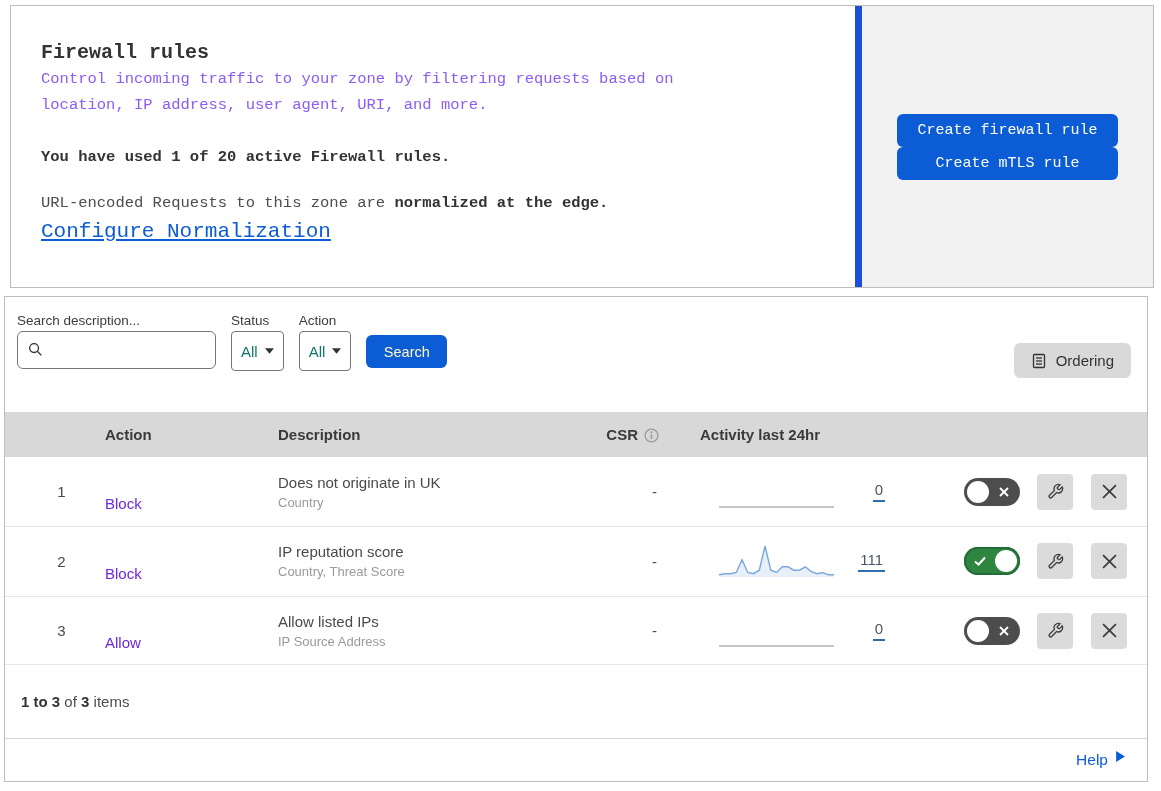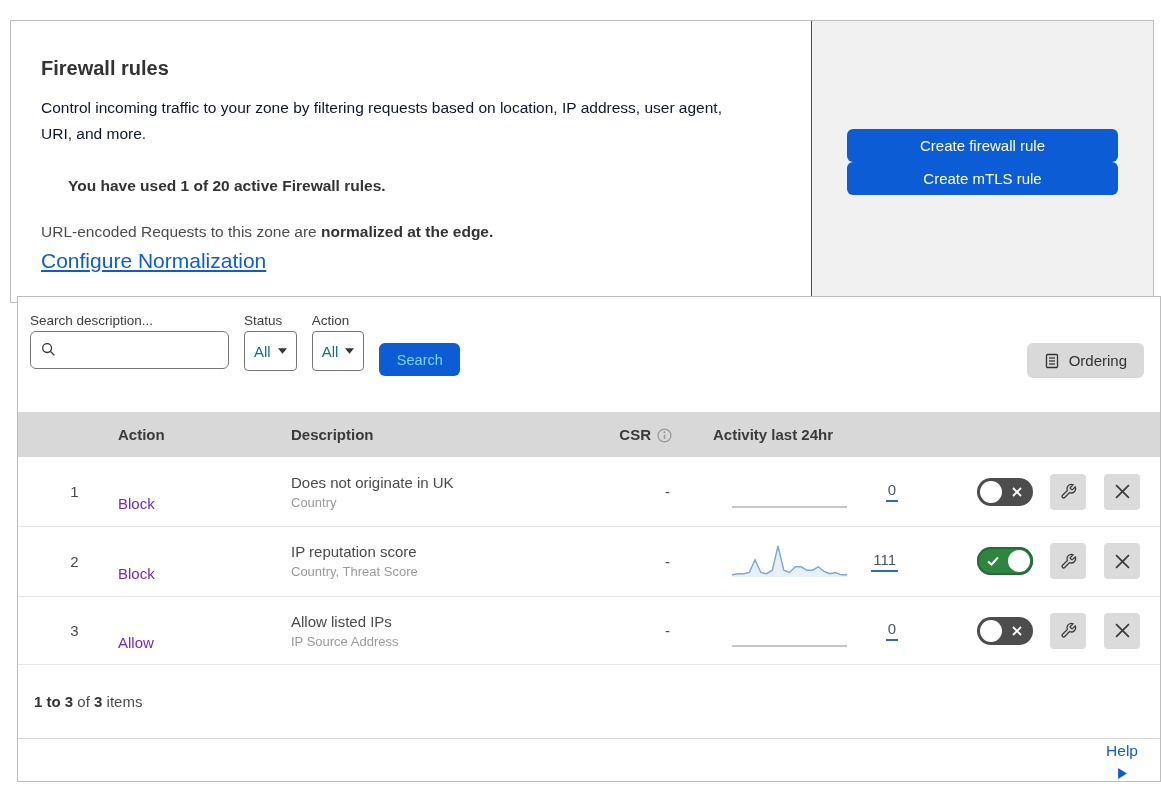--- a/index.html
+++ b/index.html
@@ -2,48 +2,48 @@
 <html><head>
 <meta charset="utf-8">
 <style>
   * { margin:0; padding:0; box-sizing:border-box; }
   html,body { background:#ffffff; }
   body { font-family:"Liberation Sans", sans-serif; color:#4a4a4a; }
   .page { position:relative; width:1161px; height:791px; background:#fff; }
 
   
   .card { border:1px solid #bdbdbd; background:#fff; }
-  .top-card { position:absolute; left:10px; top:20px; width:1144px; height:283px; display:flex; }
+  .top-card { position:absolute; left:10px; top:5px; width:1144px; height:283px; display:flex;font-family:Liberation Mono, monospace; }
   .intro { flex:1; padding:34px 40px 0 30px; }
   .intro-title { font-size:20px; font-weight:600; color:#333; line-height:26px; }
-  .intro-desc { margin-top:14px; font-size:15.5px; line-height:26px; color:#0f172a; max-width:710px; }
-  .intro-usage { margin-top:28px; font-size:15.5px; font-weight:700; color:#333; line-height:22px;margin-left:27px; }
+  .intro-desc { font-size:15.5px; line-height:26px; color:#8b5cf6; max-width:710px; }
+  .intro-usage { margin-top:28px; font-size:15.5px; font-weight:700; color:#333; line-height:22px; }
   .intro-norm { margin-top:24px; font-size:15.5px; color:#4d4d4d; line-height:22px; }
   .intro-norm b { color:#333;text-align:center; }
   .intro-link { display:inline-block; margin-top:6px; font-size:21px; color:#0b5cd5; text-decoration:underline; cursor:pointer; }
-  .side-panel { width:342px; background:#f1f1f1; border-left:1px solid #1d4ed8;
+  .side-panel { width:298px; background:#f1f1f1; border-left:7px solid #1d4ed8;
                 display:flex; flex-direction:column; justify-content:center; gap:0; padding:0 35px; }
   .btn-primary { height:33px; width:100%; background:#0b5cd5; color:#fff; font-size:15px;
                  border:none; border-radius:6px; cursor:pointer; font-family:inherit; }
 
   
-  .main-card { position:absolute; left:17px; top:296px; width:1144px; height:486px; display:flex; flex-direction:column; }
+  .main-card { position:absolute; left:4px; top:296px; width:1144px; height:486px; display:flex; flex-direction:column; }
 
   
   .filter-bar { height:115px; display:flex; align-items:flex-start; padding:12px 16px 0 12px; gap:15px; }
   .fgroup { display:flex; flex-direction:column; }
   .flabel { font-size:13.5px; color:#3c3c3c; height:22px; display:flex; align-items:center; }
   .search-box { position:relative; width:199px; }
   .search-box input { width:199px; height:38px; border:1px solid #767676; border-radius:6px;
                       padding:0 10px 0 34px; font-size:15px; font-family:inherit; color:#333; outline:none; }
   .search-box .mag { position:absolute; left:11px; top:11px; }
   .select { height:40px; border:1px solid #767676; border-radius:4px; background:#fff;
             display:flex; align-items:center; justify-content:center; gap:7px;
             font-size:15px; color:#0f766e; cursor:pointer; padding:0 9px; }
-  .btn-search { margin-top:34px; width:81px; height:33px; background:#0b5cd5; color:#7dd3fc; font-size:14.5px;
+  .btn-search { margin-top:26px; width:81px; height:33px; background:#0b5cd5; color:#fef9c3; font-size:14.5px;
                 border:none; border-radius:6px; cursor:pointer; font-family:inherit; }
   .btn-ordering { margin-left:auto; margin-top:34px; height:35px; padding:0 17px; background:#d9d9d9;
                   border:none; border-radius:6px; display:flex; align-items:center; gap:9px;
                   font-size:15px; color:#333; cursor:pointer; font-family:inherit; }
 
   
   .grid-cols { display:grid; grid-template-columns:95px 173px 310px 80px 250px 1fr; align-items:center; }
   .table-header { height:46px; background:#d8d8d8; font-size:15px; font-weight:600; color:#3a3a3a; }
   .th-action { padding-left:5px; }
   .th-desc { padding-left:5px; }
@@ -81,22 +81,22 @@
 
   .icon-btn { width:36px; height:36px; background:#dbdbdb; border:none; border-radius:4px;
               display:flex; align-items:center; justify-content:center; cursor:pointer; }
   .icon-btn + .icon-btn { margin-left:1px; }
 
   
   .table-footer { height:74px; display:flex; align-items:center; padding-left:16px;
                   border-bottom:1px solid #d6d6d6; font-size:15px; color:#4d4d4d; margin-top:auto; }
   .table-footer b { color:#333; }
   .help-bar { height:42px; display:flex; align-items:center; justify-content:flex-end; padding-right:22px; }
-  .help-link { display:flex; align-items:center; gap:8px; color:#0b5cd5; font-size:15.5px;
-               text-decoration:none; cursor:pointer;flex-direction:column; }
+  .help-link { display:flex; align-items:flex-start; gap:8px; color:#0b5cd5; font-size:15.5px;
+               text-decoration:none; cursor:pointer; }
 </style>
 </head>
 <body>
 
 <div class="page">
 
   <div class="card top-card">
     <div class="intro">
       <div class="intro-title">Firewall rules</div>
       <div class="intro-desc">Control incoming traffic to your zone by filtering requests based on location, IP address, user agent, URI, and more.</div>

